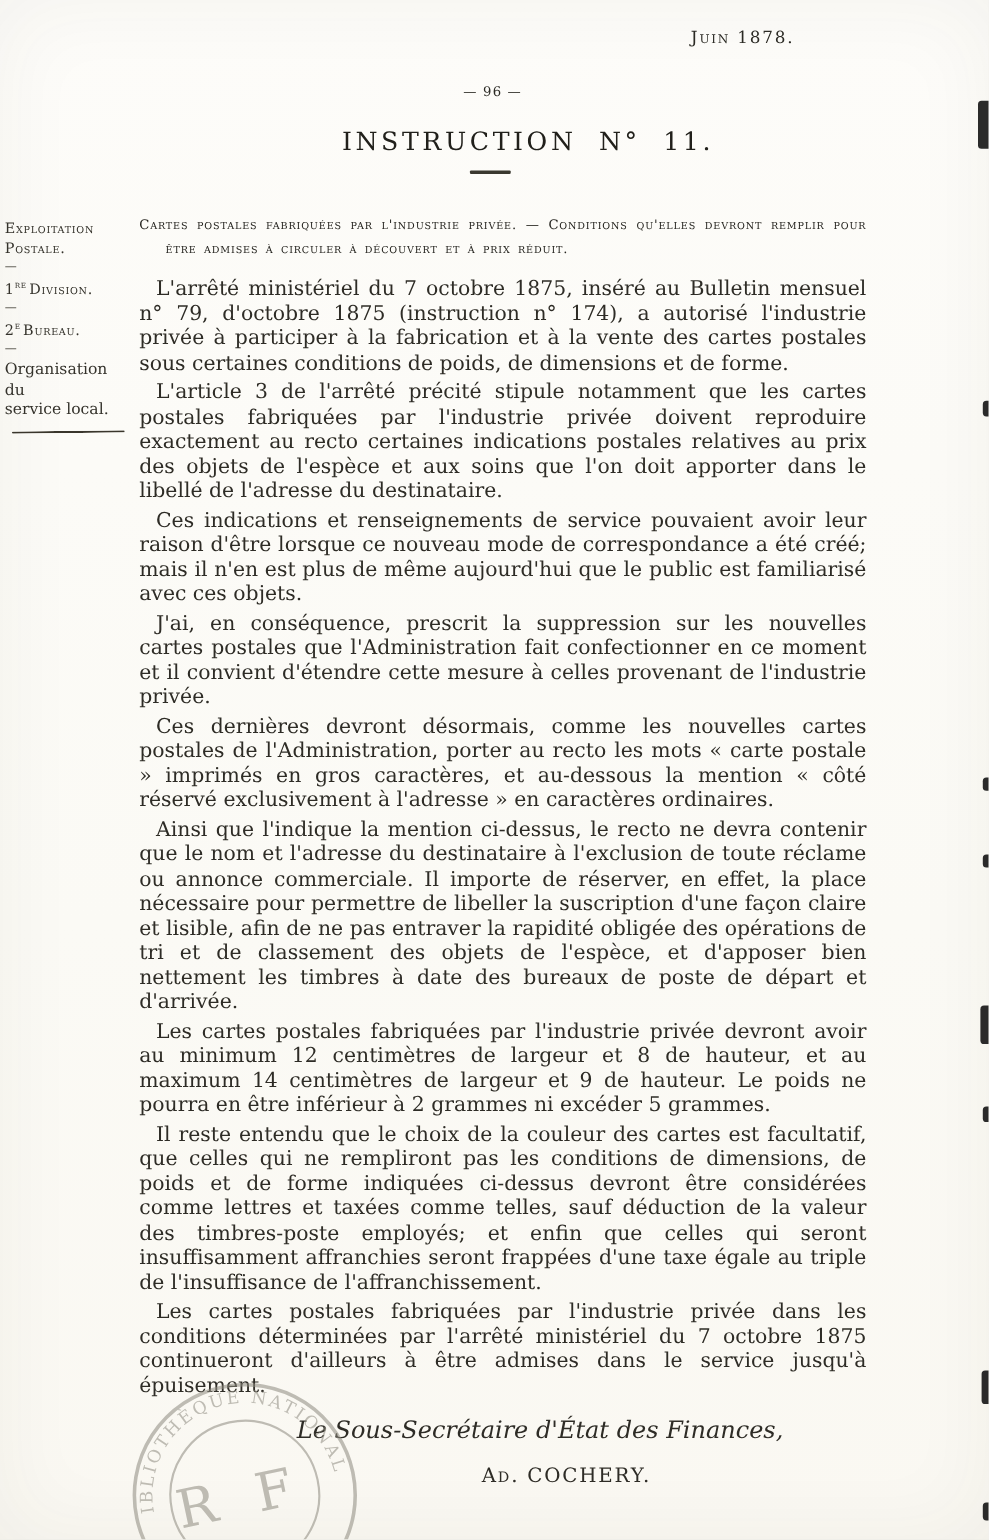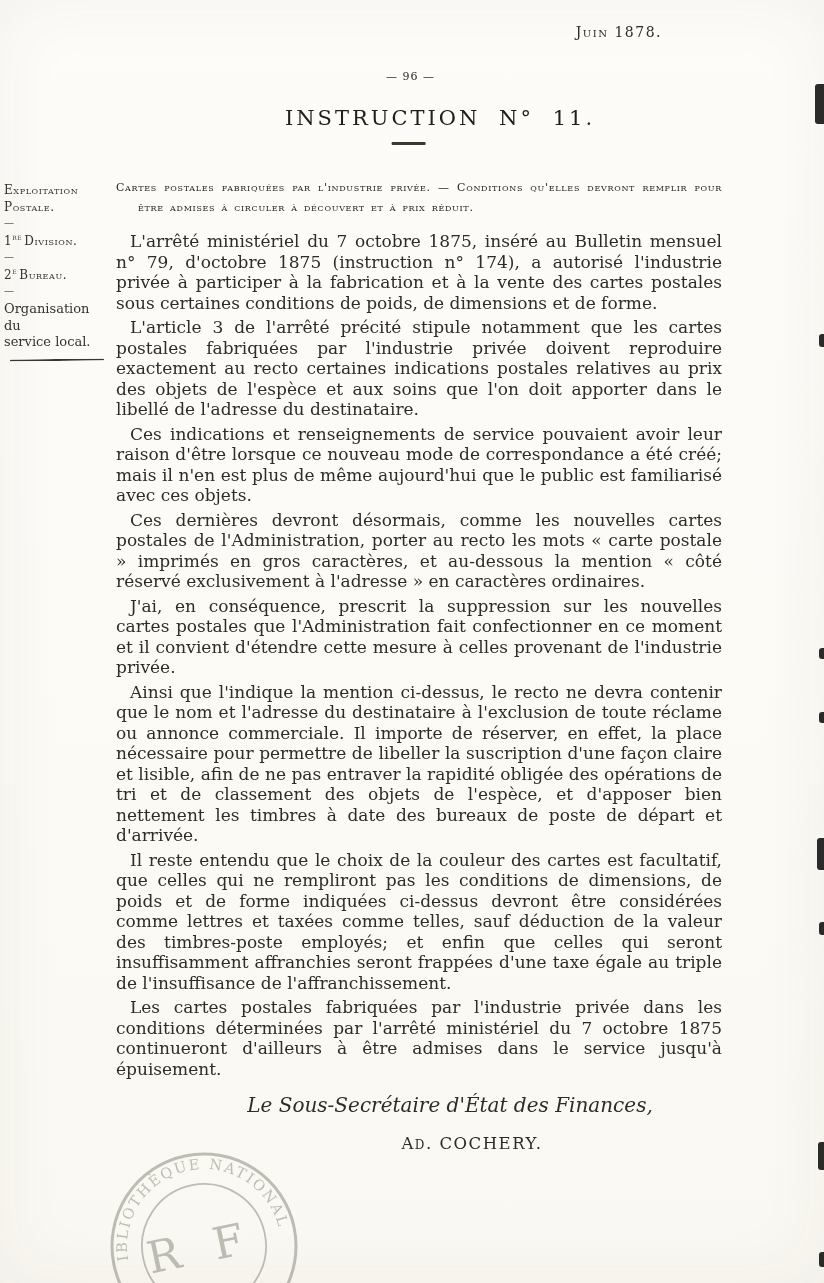--- a/index.html
+++ b/index.html
@@ -104,23 +104,24 @@
       <div>service local.</div>
     </div>
     <div class="margin-rule"></div>
   </aside>
 
   <main class="body-col">
     <p class="subject">Cartes postales fabriquées par l'industrie privée. — Conditions qu'elles devront remplir pour être admises à circuler à découvert et à prix réduit.</p>
     <p class="para">L'arrêté ministériel du 7 octobre 1875, inséré au Bulletin mensuel n° 79, d'octobre 1875 (instruction n° 174), a autorisé l'industrie privée à participer à la fabrication et à la vente des cartes postales sous certaines conditions de poids, de dimensions et de forme.</p>
     <p class="para">L'article 3 de l'arrêté précité stipule notamment que les cartes postales fabriquées par l'industrie privée doivent reproduire exactement au recto certaines indications postales relatives au prix des objets de l'espèce et aux soins que l'on doit apporter dans le libellé de l'adresse du destinataire.</p>
     <p class="para">Ces indications et renseignements de service pouvaient avoir leur raison d'être lorsque ce nouveau mode de correspondance a été créé; mais il n'en est plus de même aujourd'hui que le public est familiarisé avec ces objets.</p>
+    <p class="para">J'ai, en conséquence, prescrit la suppression sur les nouvelles cartes postales que l'Administration fait confectionner en ce moment et il convient d'étendre cette mesure à celles provenant de l'industrie privée.</p>
     <p class="para">Ces dernières devront désormais, comme les nouvelles cartes postales de l'Administration, porter au recto les mots « carte postale » imprimés en gros caractères, et au-dessous la mention « côté réservé exclusivement à l'adresse » en caractères ordinaires.</p>
-    <p class="para">J'ai, en conséquence, prescrit la suppression sur les nouvelles cartes postales que l'Administration fait confectionner en ce moment et il convient d'étendre cette mesure à celles provenant de l'industrie privée.</p>
     <p class="para">Ainsi que l'indique la mention ci-dessus, le recto ne devra contenir que le nom et l'adresse du destinataire à l'exclusion de toute réclame ou annonce commerciale. Il importe de réserver, en effet, la place nécessaire pour permettre de libeller la suscription d'une façon claire et lisible, afin de ne pas entraver la rapidité obligée des opérations de tri et de classement des objets de l'espèce, et d'apposer bien nettement les timbres à date des bureaux de poste de départ et d'arrivée.</p>
+    <p class="para">Les cartes postales fabriquées par l'industrie privée devront avoir au minimum 12 centimètres de largeur et 8 de hauteur, et au maximum 14 centimètres de largeur et 9 de hauteur. Le poids ne pourra en être inférieur à 2 grammes ni excéder 5 grammes.</p>
     <p class="para">Il reste entendu que le choix de la couleur des cartes est facultatif, que celles qui ne rempliront pas les conditions de dimensions, de poids et de forme indiquées ci-dessus devront être considérées comme lettres et taxées comme telles, sauf déduction de la valeur des timbres-poste employés; et enfin que celles qui seront insuffisamment affranchies seront frappées d'une taxe égale au triple de l'insuffisance de l'affranchissement.</p>
     <p class="para">Les cartes postales fabriquées par l'industrie privée dans les conditions déterminées par l'arrêté ministériel du 7 octobre 1875 continueront d'ailleurs à être admises dans le service jusqu'à épuisement.</p>
     <p class="signature-title">Le Sous-Secrétaire d'État des Finances,</p>
     <p class="signature-name">Ad. COCHERY.</p>
   </main>
 
   <div class="stamp">
     <svg width="200" height="200" viewBox="0 0 200 200">
       <circle cx="100" cy="100" r="92" fill="none" stroke="#8e8b80" stroke-width="3"></circle>
       <circle cx="100" cy="100" r="62" fill="none" stroke="#8e8b80" stroke-width="1.8"></circle>

